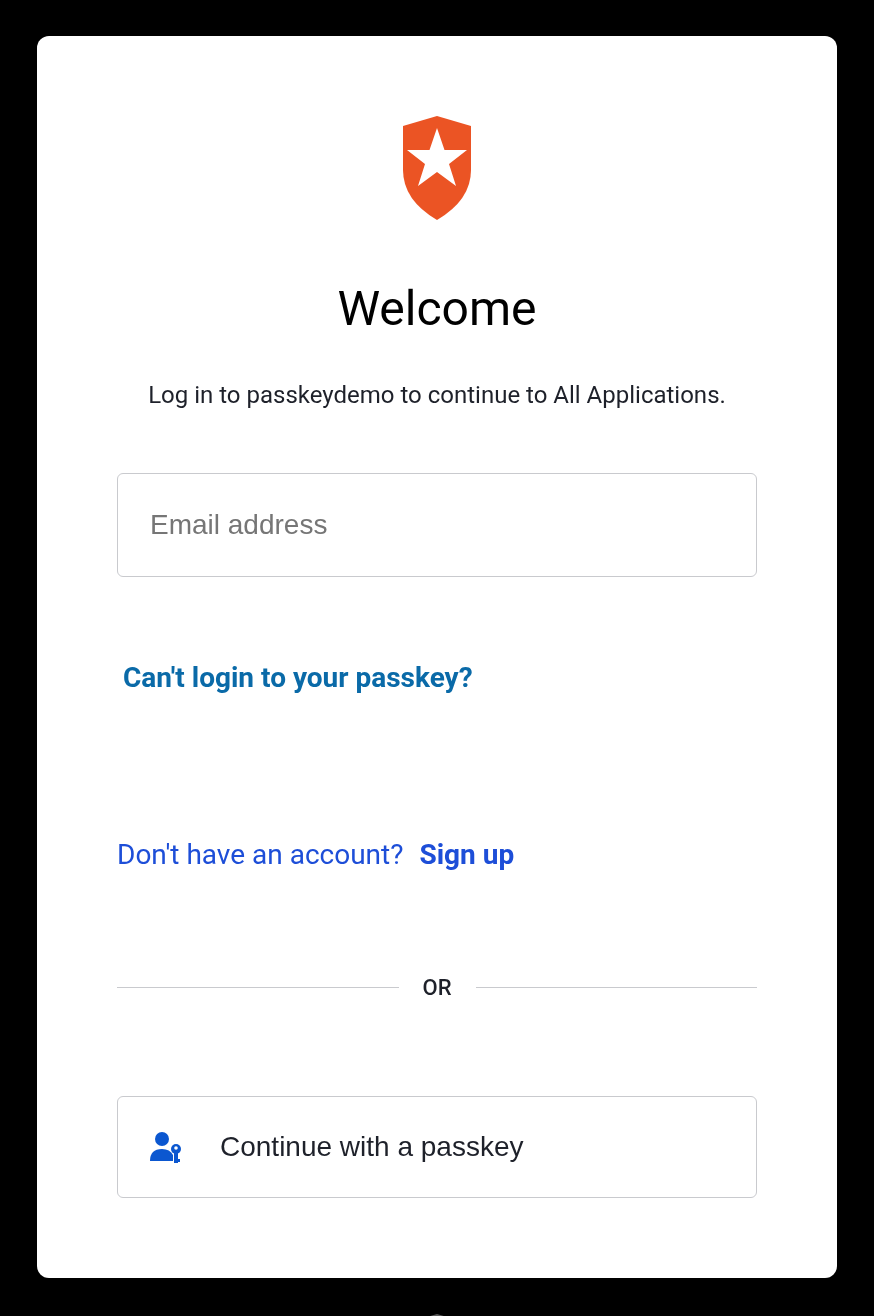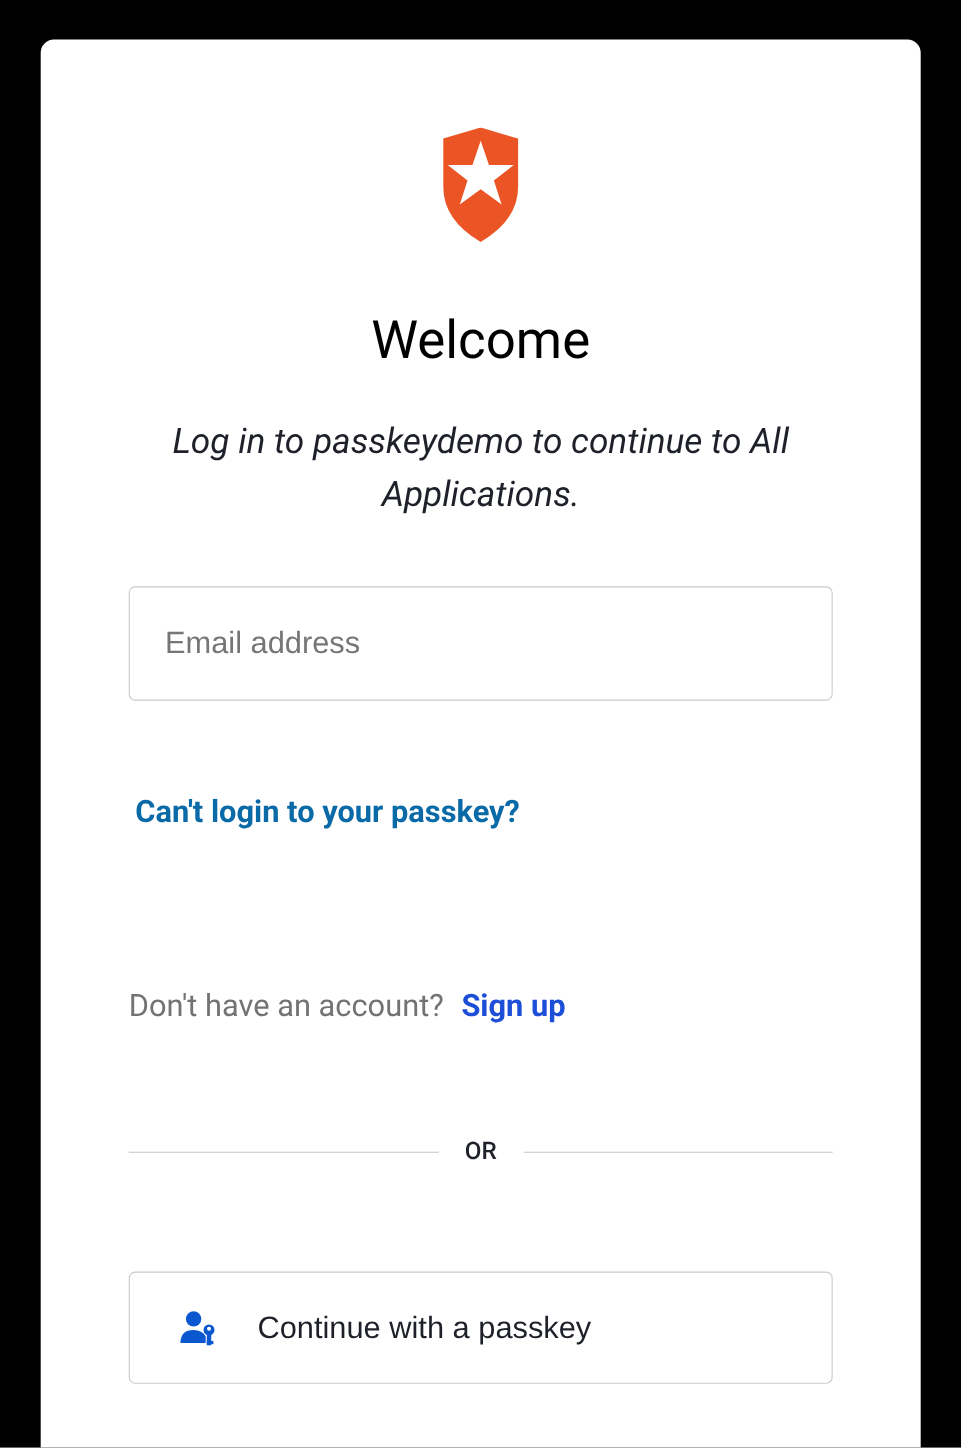--- a/index.html
+++ b/index.html
@@ -32,27 +32,26 @@
       margin-bottom: 60px;
     }
     .title {
       font-size: 48px;
       font-weight: 400;
       color: #000000;
       margin-bottom: 40px;
       text-align: center;
     }
     .subtitle {
-      font-size: 32px;
+      font-size: 24px;
       font-weight: 400;
       color: #1e212a;
       text-align: center;
       line-height: 1.5;
       margin-bottom: 60px;
-      font-style: italic;
     }
     .form {
       width: 100%;
       display: flex;
       flex-direction: column;
       gap: 40px;
     }
     .input {
       width: 100%;
       height: 104px;
@@ -90,21 +89,21 @@
     }
     .signup-row {
       display: flex;
       align-items: baseline;
       gap: 16px;
       margin-top: 44px;
       align-self: flex-start;
     }
     .signup-text {
       font-size: 28px;
-      color: #737373;
+      color: #1d4ed8;
       text-align: center;
     }
     .signup-link {
       font-size: 28px;
       font-weight: 700;
       color: #1d4ed8;
       text-decoration: none;
       cursor: pointer;
     }
     .divider {
@@ -131,21 +130,21 @@
       height: 102px;
       background: #fff;
       border: 1px solid #c9cace;
       border-radius: 6px;
       font-size: 28px;
       color: #1e212a;
       cursor: pointer;
       display: flex;
       align-items: center;
       justify-content: flex-start;
-      padding: 0 44px;
+      padding: 0 30px;
       gap: 36px;
     }
     .passkey-icon {
       width: 36px;
       height: 36px;
       flex-shrink: 0;
     }
     .footer-logo {
       margin-top: 36px;
       width: 36px;

